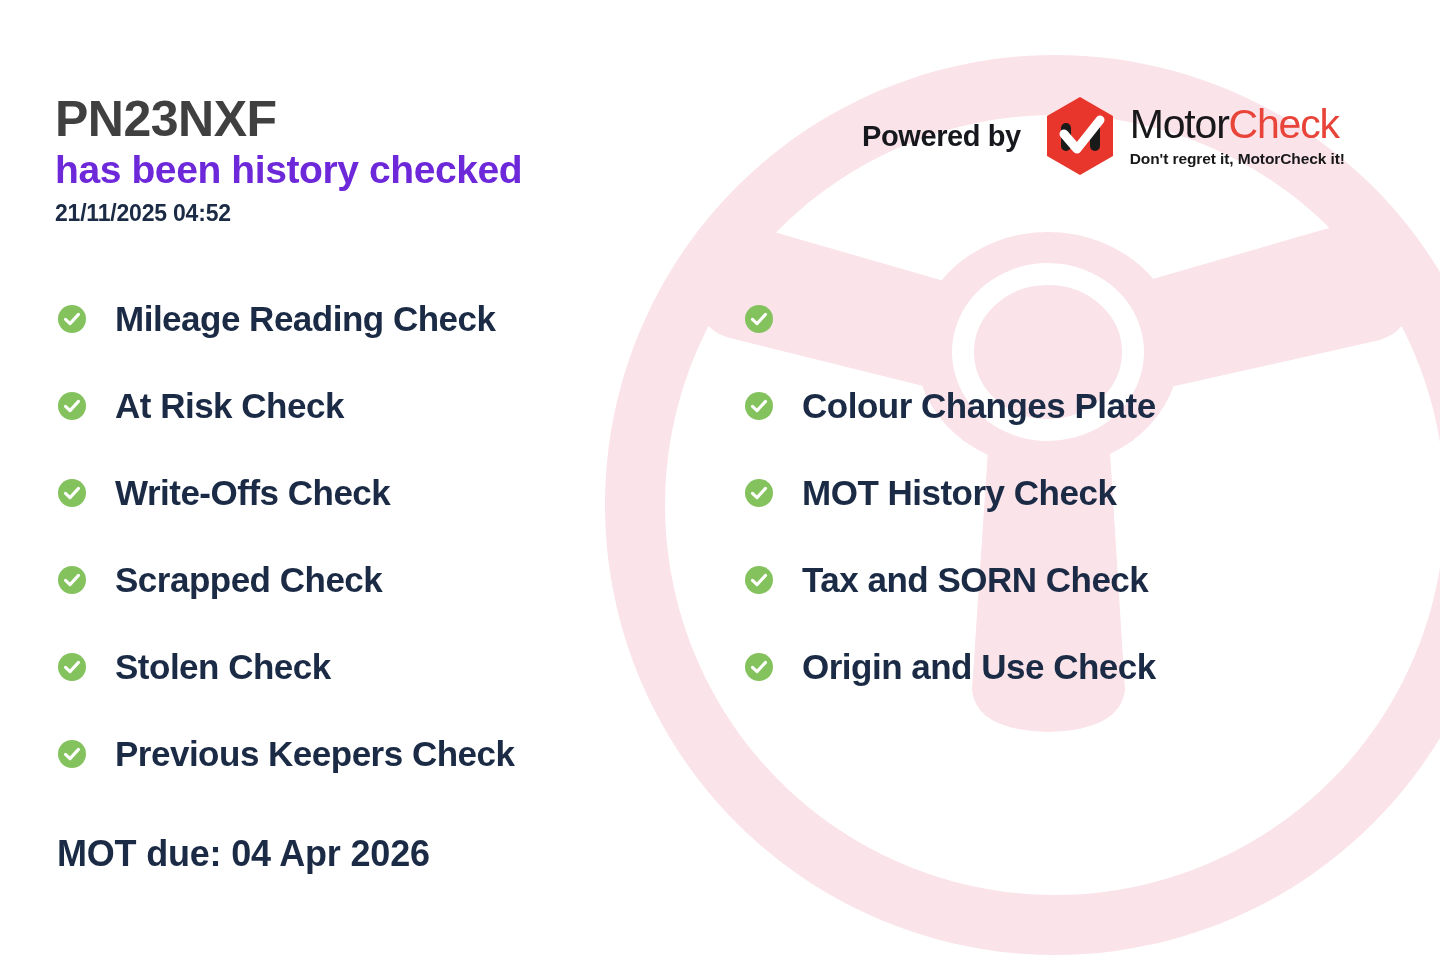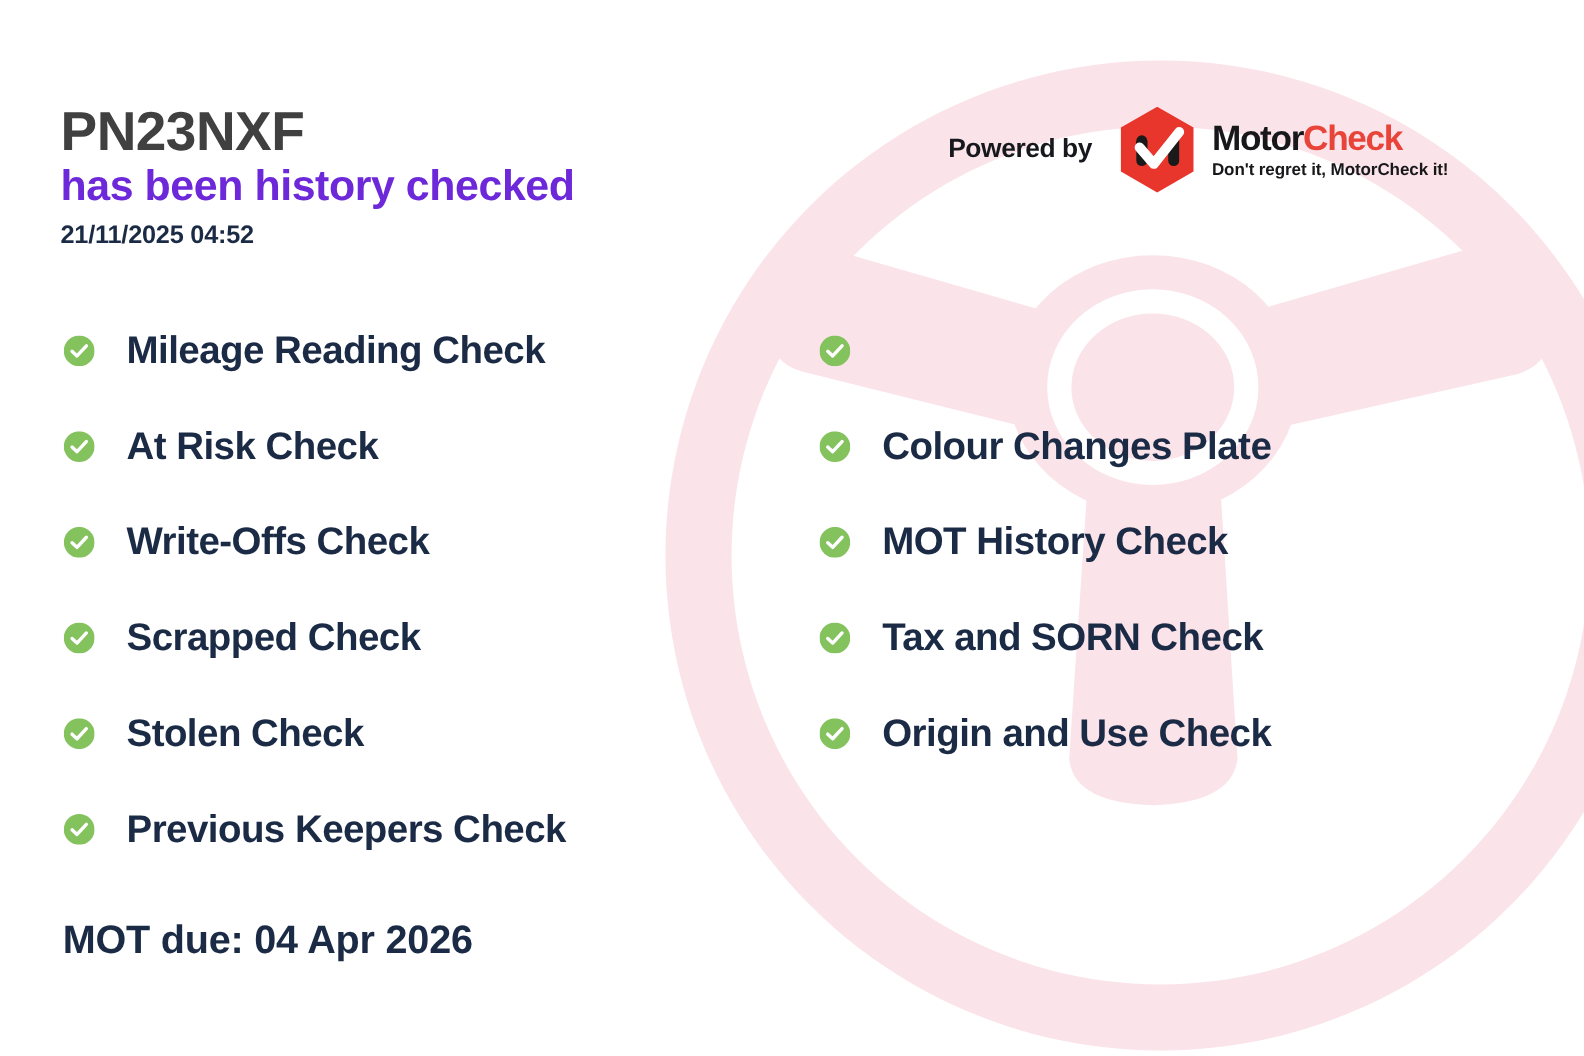--- a/index.html
+++ b/index.html
@@ -62,42 +62,42 @@
   
   .powered-block {
     position: absolute;
     left: 862px;
     top: 96px;
     display: flex;
     align-items: center;
     z-index: 3;
   }
   .powered-label {
-    font-size: 24px;
+    font-size: 29px;
     font-weight: 700;
     color: #16181D;
     letter-spacing: -0.4px;
     white-space: nowrap;
   }
   .logo-hex {
     position: relative;
     width: 72px;
     height: 80px;
     margin-left: 23px;
     flex: 0 0 auto;
   }
   .logo-words {
     margin-left: 14px;
     display: flex;
     flex-direction: column;
     justify-content: center;
   }
   .wordmark {
-    font-size: 32px;
-    font-weight: 700;
+    font-size: 41px;
+    font-weight: 400;
     letter-spacing: -1.2px;
     line-height: 1;
     white-space: nowrap;
   }
   .wm-motor { color: #18181B; }
   .wm-check { color: #E8443A; }
   .tagline {
     font-size: 15.5px;
     font-weight: 700;
     color: #18181B;

